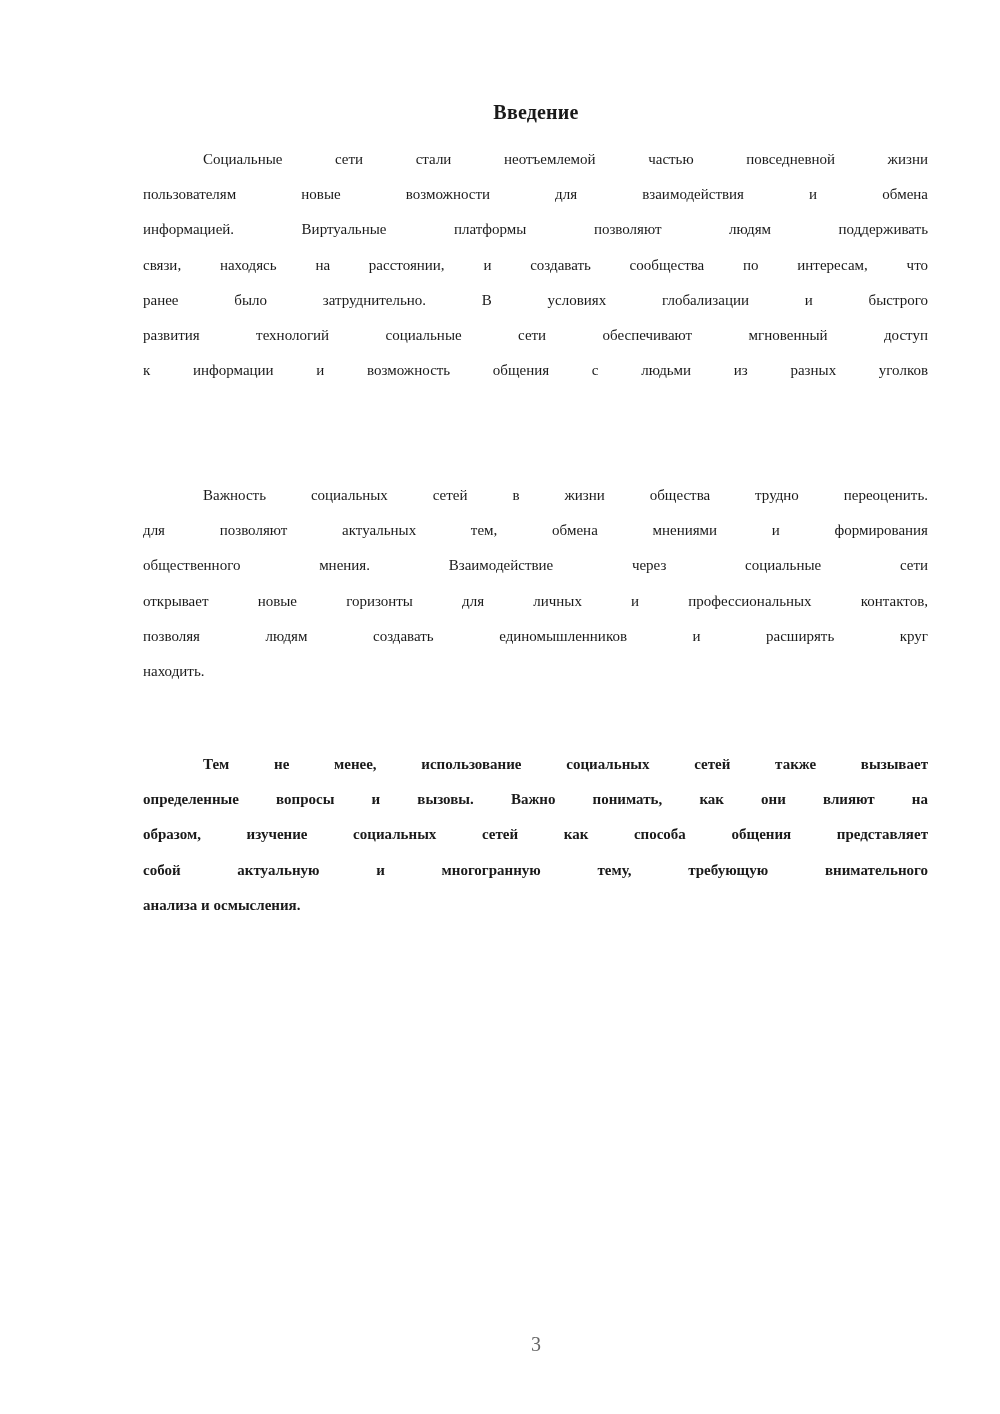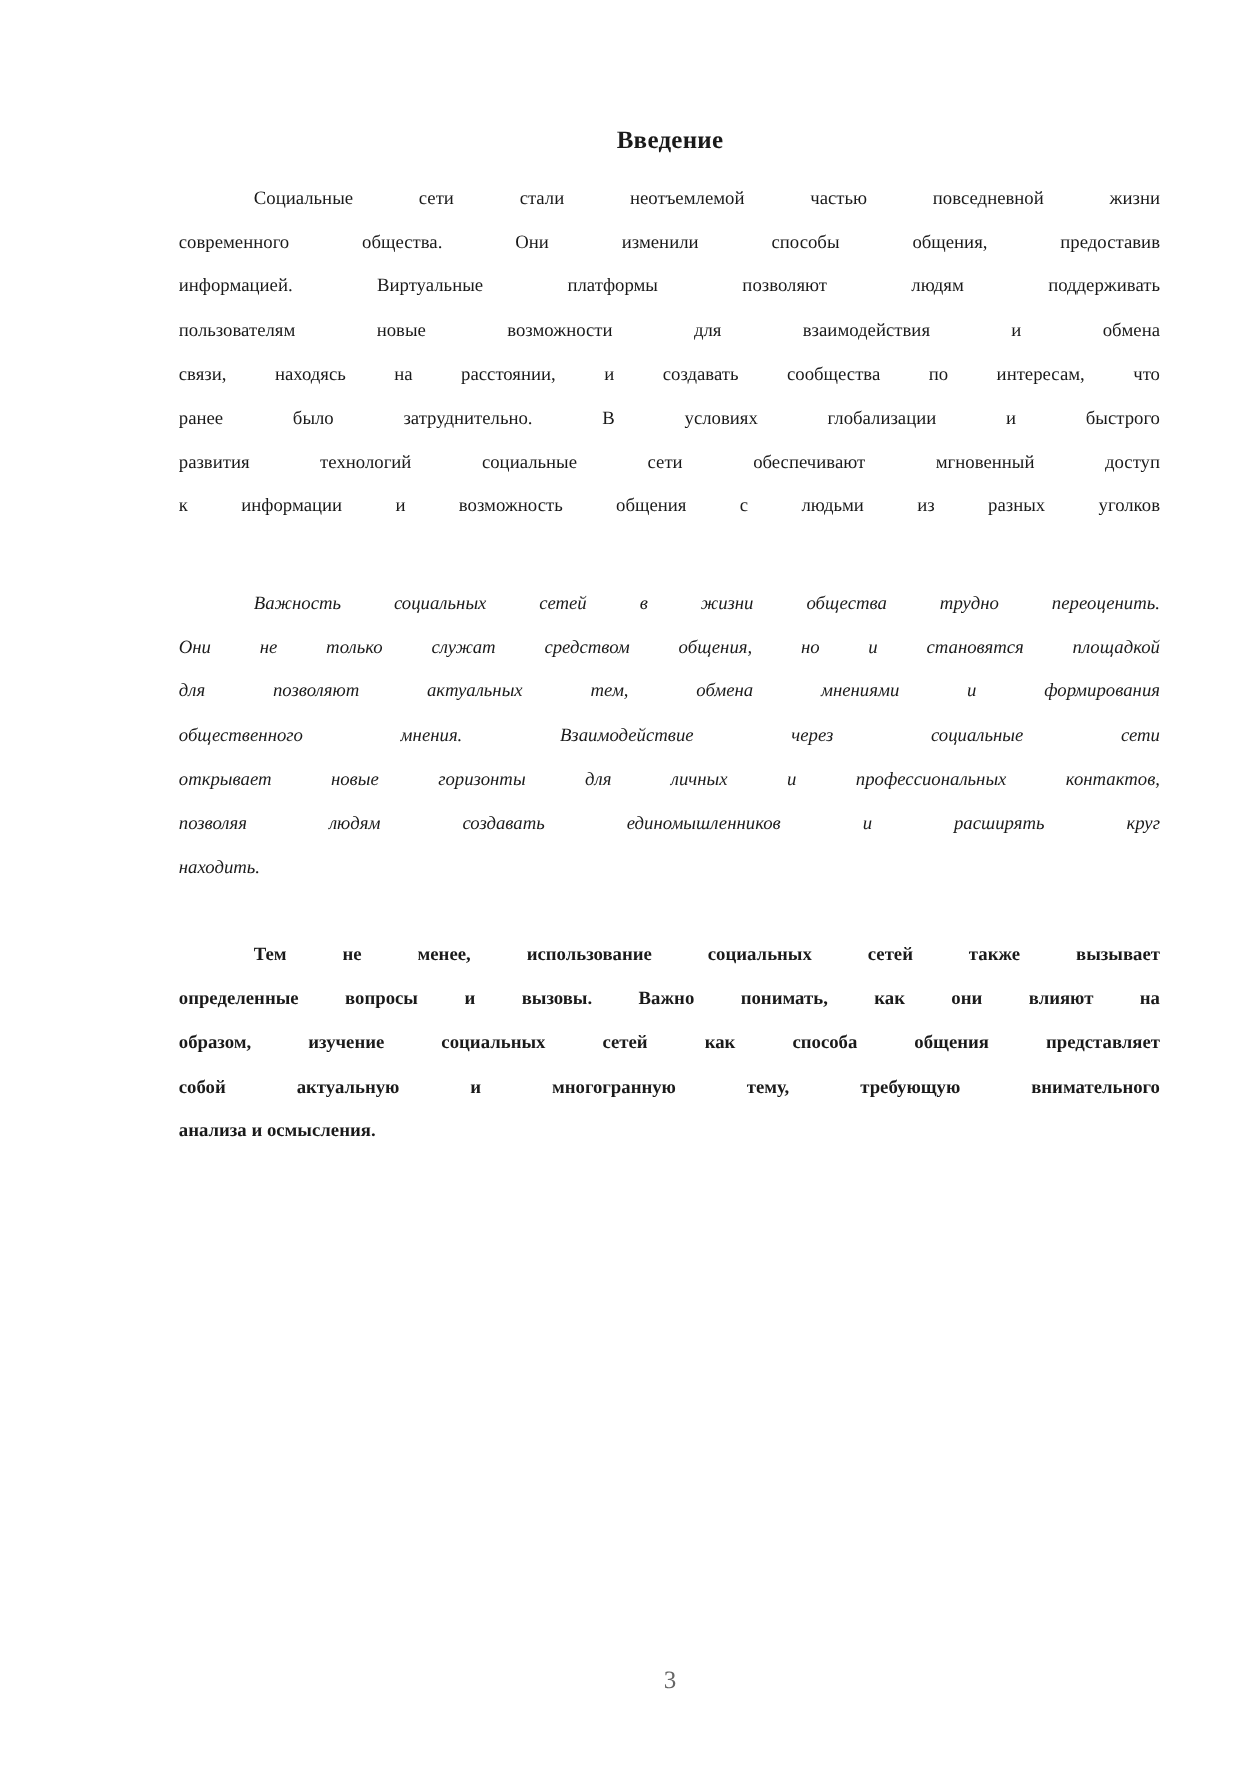--- a/index.html
+++ b/index.html
@@ -36,51 +36,49 @@
     .line {
       display: block;
       text-align: justify;
       text-align-last: justify;
       white-space: nowrap;
       height: 35.2px;
     }
     .line.indent { padding-left: 60px; }
     .line.last { text-align-last: left; }
     #p1 { top: 142px; }
-    #p2 { top: 466px; font-style: italic; }
+    #p2 { top: 478px; }
     #p3 { top: 747px; font-weight: bold; }
     .page-number {
       position: absolute;
       top: 1333px;
       left: 0;
       width: 1072px;
       text-align: center;
       font-size: 20px;
       color: #666666;
     }
   </style>
 </head>
 <body>
 
 <div class="page-title">Введение</div>
 
 <div class="paragraph" id="p1">
   <span class="line indent">Социальные сети стали неотъемлемой частью повседневной жизни</span>
-  <span class="line">современного общества. Они изменили способы общения, предоставив</span>
+  <span class="line">пользователям новые возможности для взаимодействия и обмена</span>
   <span class="line">информацией. Виртуальные платформы позволяют людям поддерживать</span>
-  <span class="line">пользователям новые возможности для взаимодействия и обмена</span>
   <span class="line">связи, находясь на расстоянии, и создавать сообщества по интересам, что</span>
   <span class="line">ранее было затруднительно. В условиях глобализации и быстрого</span>
   <span class="line">развития технологий социальные сети обеспечивают мгновенный доступ</span>
   <span class="line">к информации и возможность общения с людьми из разных уголков</span>
 </div>
 
 <div class="paragraph" id="p2">
   <span class="line indent">Важность социальных сетей в жизни общества трудно переоценить.</span>
-  <span class="line">Они не только служат средством общения, но и становятся площадкой</span>
   <span class="line">для позволяют актуальных тем, обмена мнениями и формирования</span>
   <span class="line">общественного мнения. Взаимодействие через социальные сети</span>
   <span class="line">открывает новые горизонты для личных и профессиональных контактов,</span>
   <span class="line">позволяя людям создавать единомышленников и расширять круг</span>
   <span class="line last">находить.</span>
 </div>
 
 <div class="paragraph" id="p3">
   <span class="line indent">Тем не менее, использование социальных сетей также вызывает</span>
   <span class="line">определенные вопросы и вызовы. Важно понимать, как они влияют на</span>

